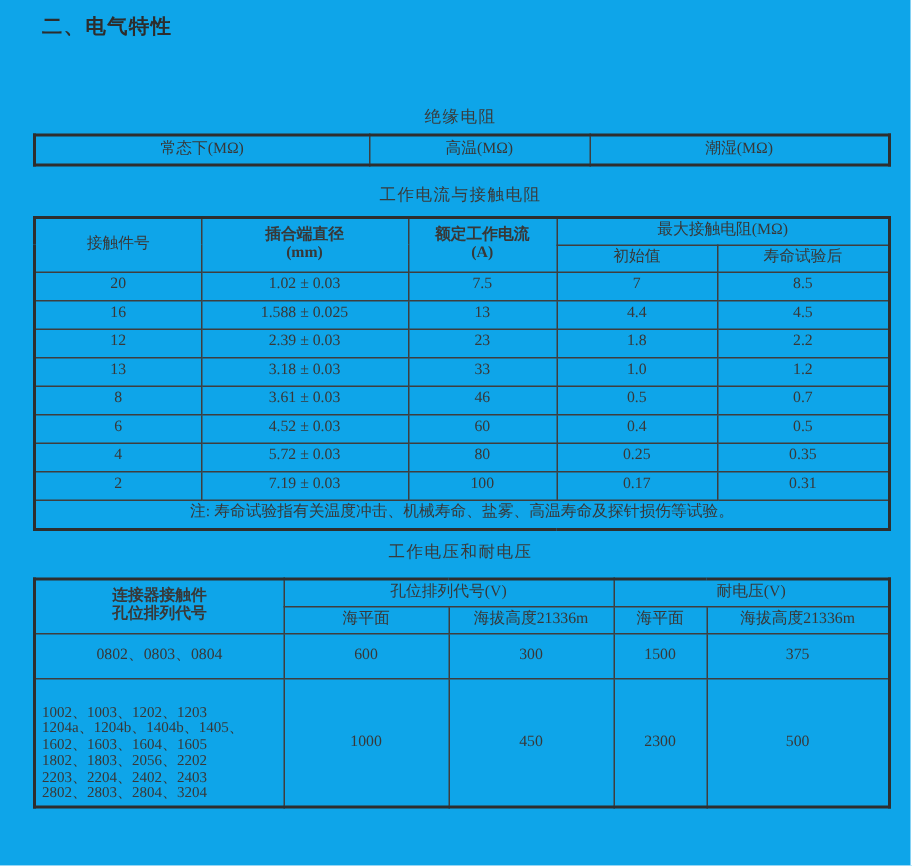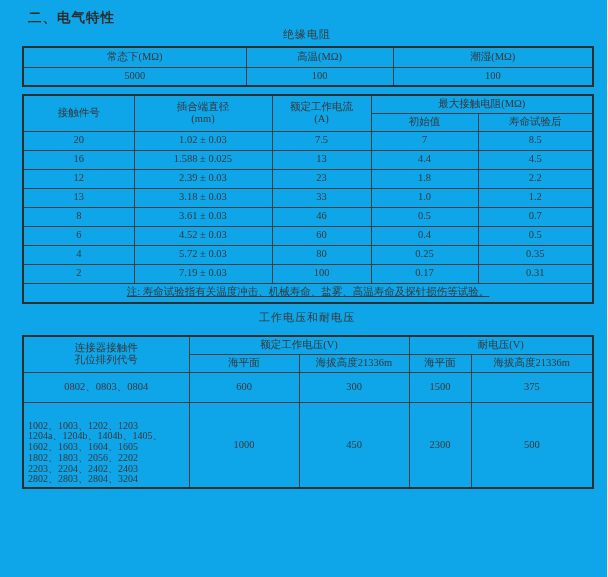--- a/index.html
+++ b/index.html
@@ -21,21 +21,21 @@
     letter-spacing: 1px;
   }
   .tbl-title {
     width: 570px;
     margin-left: 22px;
     text-align: center;
     font-size: 11px;
     color: #3a3a3a;
     letter-spacing: 1px;
   }
-  .t1-title { }
+  .t1-title { margin-top: 43px; }
   .t2-title { margin-top: 11px; }
   .t3-title { margin-top: 6px; }
   table {
     border-collapse: collapse;
     table-layout: fixed;
     width: 570px;
     margin-left: 22px;
     border: 2px solid #2e2e2e;
   }
   .t1 { margin-top: 4px; }
@@ -48,32 +48,32 @@
     font-size: 10.5px;
     padding: 0 2px;
     line-height: 1.2;
     overflow: hidden;
     white-space: nowrap;
   }
   .t1 tr { height: 20px; }
   .t1 tr.data-row { height: 19px; }
   .t2 tr.hdr { height: 18px; }
   .t2 tr.data-row { height: 19px; }
-  .t2 tr.note-row { height: 20px; text-decoration: underline; }
+  .t2 tr.note-row { height: 20px; }
   .t3 tr.hdr { height: 18px; margin-left: 12px; }
   .t3 tr.r1 { height: 30px; }
   .t3 tr.r2 { height: 84px; }
   .codes-cell {
     text-align: left;
     padding: 18px 2px 2px 4px;
     font-size: 10px;
     line-height: 10.8px;
     white-space: nowrap;
   }
-  .two-line div { line-height: 1.15; }
+  .two-line div { line-height: 1.15; font-weight: bold; }
 </style>
 </head>
 <body>
 
 <div class="page">
 
   <div class="heading">二、电气特性</div>
 
   <div class="tbl-title t1-title">绝缘电阻</div>
   <table class="t1">
@@ -81,28 +81,24 @@
         <col style="width:223px">
         <col style="width:147px">
         <col style="width:200px">
       </colgroup>
     <tbody>
         <tr>
       <td>常态下(MΩ)</td>
       <td>高温(MΩ)</td>
       <td>潮湿(MΩ)</td>
     </tr>
-    <tr class="data-row">
-      <td>5000</td>
-      <td>100</td>
-      <td>100</td>
-    </tr>
   </tbody>
     </table>
 
+  <div class="tbl-title t2-title">工作电流与接触电阻</div>
   <table class="t2">
     <colgroup>
         <col style="width:111px">
         <col style="width:138px">
         <col style="width:99px">
         <col style="width:107px">
         <col style="width:115px">
       </colgroup>
     <tbody>
         <tr class="hdr">
@@ -191,21 +187,21 @@
         <col style="width:110px">
         <col style="width:62px">
         <col style="width:122px">
       </colgroup>
     <tbody>
         <tr class="hdr">
       <td rowspan="2" class="two-line">
         <div>连接器接触件</div>
         <div>孔位排列代号</div>
       </td>
-      <td colspan="2">额定工作电压(V)</td>
+      <td colspan="2">孔位排列代号(V)</td>
       <td colspan="2">耐电压(V)</td>
     </tr>
     <tr class="hdr">
       <td>海平面</td>
       <td>海拔高度21336m</td>
       <td>海平面</td>
       <td>海拔高度21336m</td>
     </tr>
     <tr class="r1">
       <td>0802、0803、0804</td>

